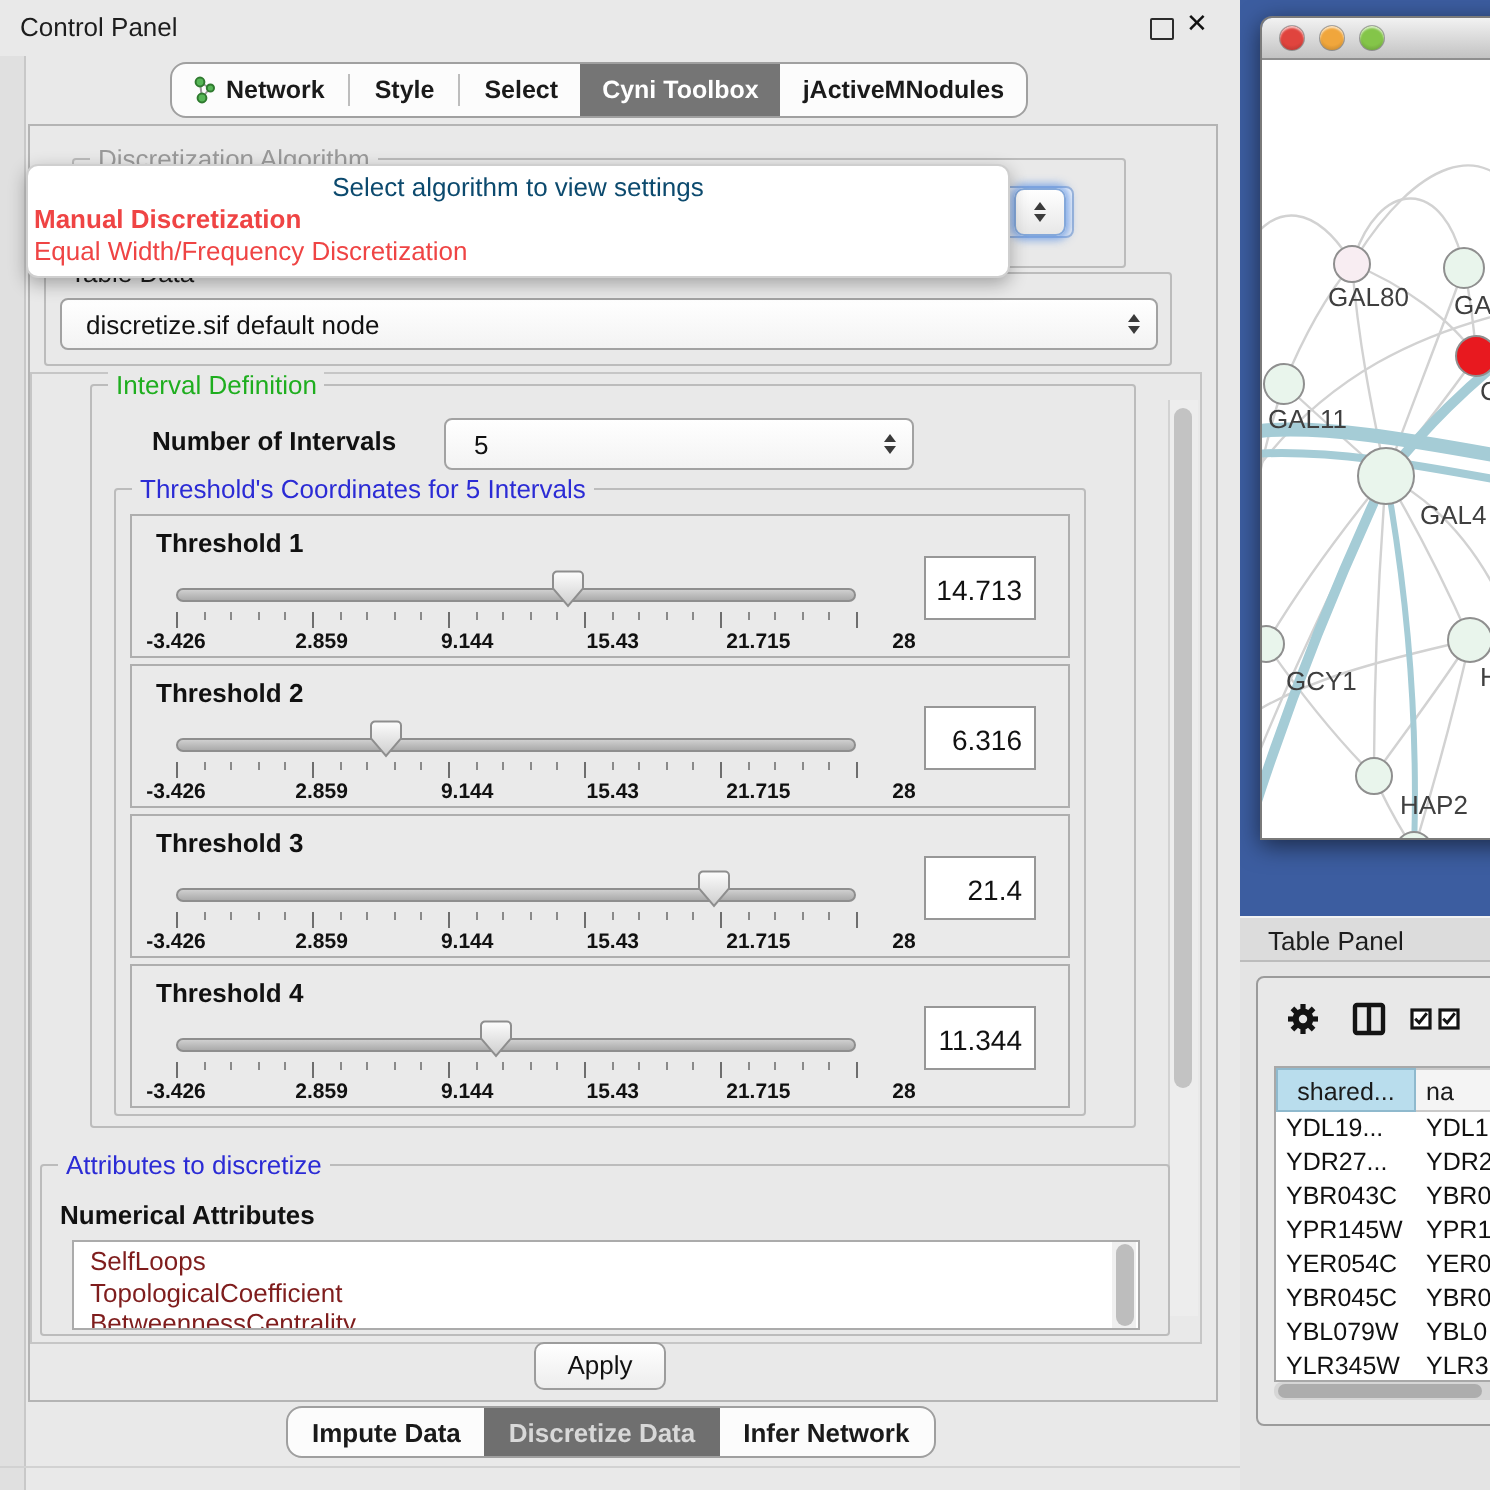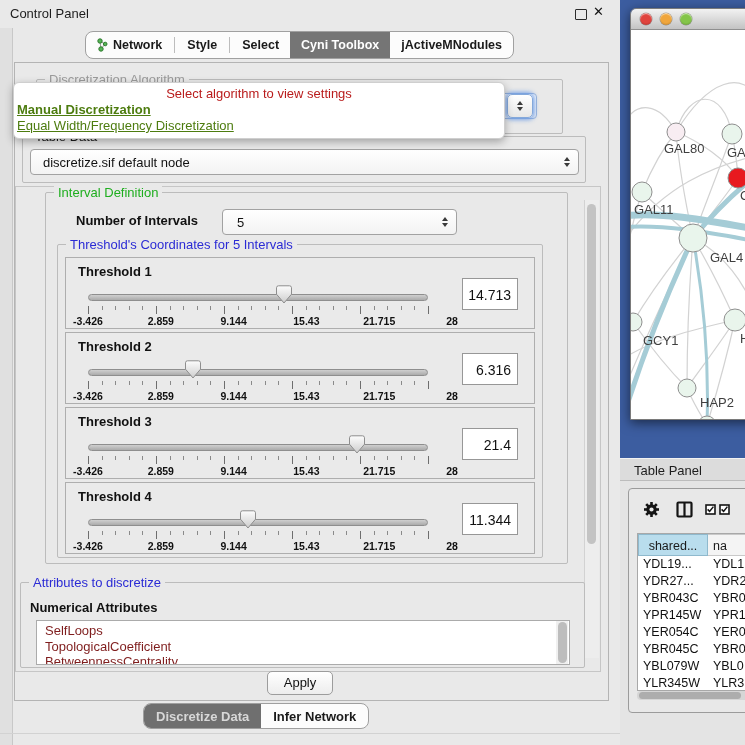--- a/index.html
+++ b/index.html
@@ -40,22 +40,22 @@
   .stepper{position:absolute;right:8px;top:50%;transform:translateY(-50%);display:flex;flex-direction:column;gap:2px;}
   .arr-up{width:0;height:0;border-left:3.5px solid transparent;border-right:3.5px solid transparent;border-bottom:4.5px solid #3a3a3a;}
   .arr-dn{width:0;height:0;border-left:3.5px solid transparent;border-right:3.5px solid transparent;border-top:4.5px solid #3a3a3a;}
   .alg-stepper{position:absolute;left:507px;top:94px;width:24px;height:22px;border-radius:5px;
          background:linear-gradient(#ffffff,#e7e7e7);border:1px solid #84a8da;
          box-shadow:0 0 4px 2px rgba(100,150,228,.8);display:flex;flex-direction:column;align-items:center;justify-content:center;gap:2px;}
 
   
   .popup{position:absolute;left:13px;top:82px;width:490px;height:52px;background:#ffffff;border:1px solid #cfcfcf;
          border-radius:6px;box-shadow:0 3px 9px rgba(0,0,0,.3);z-index:40;padding-top:3px;}
-  .pop-ph{text-align:center;color:#b91c1c;font-size:13px;height:16px;line-height:16px;}
-  .popt{font-size:13px;color:#4d7c0f;height:16px;line-height:16px;padding-left:3px;white-space:nowrap;text-decoration:underline;}
+  .pop-ph{text-align:center;color:#0c4a6e;font-size:13px;height:16px;line-height:16px;}
+  .popt{font-size:13px;color:#ef4444;height:16px;line-height:16px;padding-left:3px;white-space:nowrap;}
   .popt.b{font-weight:bold;}
 
   
   .scroll-area{position:absolute;left:15px;top:186px;width:584px;height:484px;border:1px solid #c6c6c6;}
   .vscroll{position:absolute;left:584px;top:200px;width:14px;height:458px;background:#ededed;border-left:1px solid #d2d2d2;}
   .vscroll .thumb-v{position:absolute;left:2px;top:4px;width:9px;height:340px;background:#c3c3c3;border-radius:5px;}
 
   
   .noi-label{position:absolute;left:76px;top:213px;font-size:13px;font-weight:bold;color:#111;}
   
@@ -410,20 +410,23 @@
       <div class="attr-item">TopologicalCoefficient</div>
       <div class="attr-item">BetweennessCentrality</div>
     </div>
   <div class="attr-scroll">
     <div class="thumb-v2"></div>
   </div>
 
   <div class="apply-btn">Apply</div>
 
   <div class="bottabs">
+      <div class="btab">
+        <span>Impute Data</span>
+      </div>
       <div class="btab sel">
         <span>Discretize Data</span>
       </div>
       <div class="btab">
         <span>Infer Network</span>
       </div>
     </div>
   <div class="bottom-line"></div>
 </div>
 

